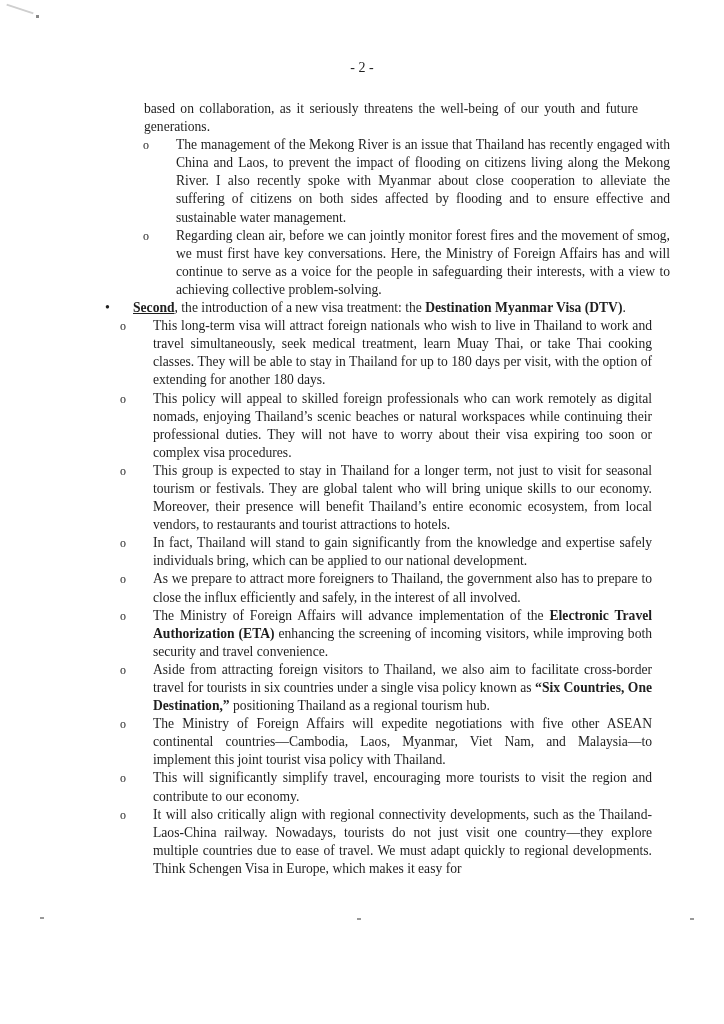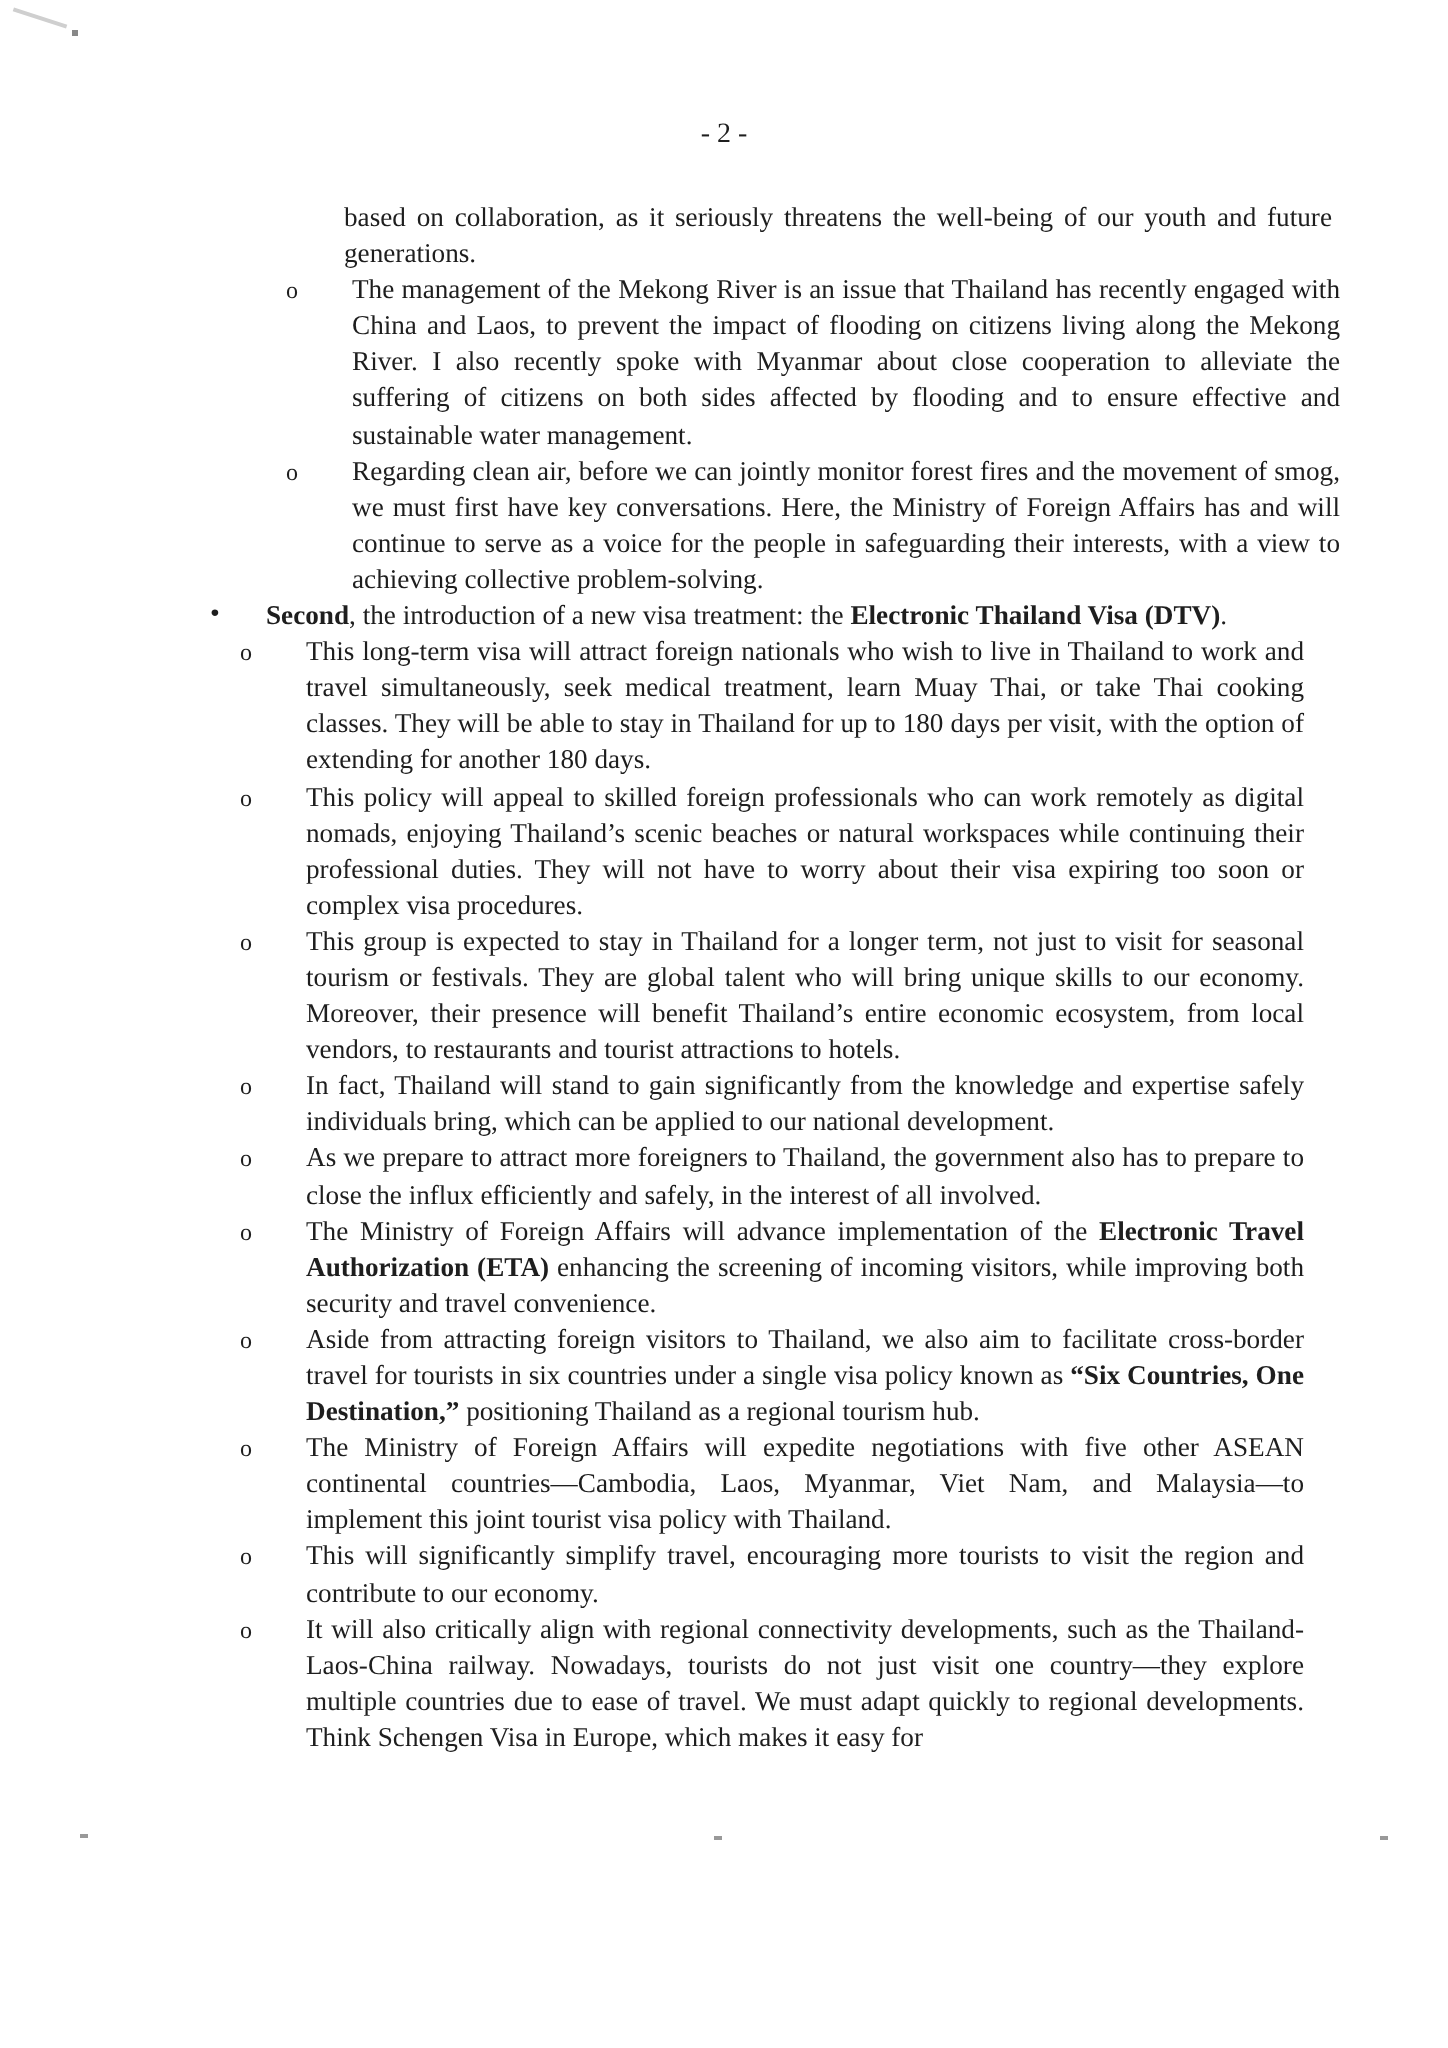--- a/index.html
+++ b/index.html
@@ -3,28 +3,28 @@
 <meta charset="utf-8">
 <style>
   html, body { margin: 0; padding: 0; }
   body {
     width: 724px; height: 1024px; background: #ffffff; position: relative; overflow: hidden;
     font-family: "Liberation Serif", "DejaVu Serif", serif; color: #1e1e1e;
   }
   .page-num { position: absolute; top: 60px; left: 0; width: 724px; text-align: center; font-size: 14px; }
   .content { position: absolute; top: 100px; left: 100px; width: 580px; font-size: 13.6px; line-height: 18.1px; }
   p { margin: 0; text-align: justify; }
-  .cont { margin-left: 72px; width: 494px; }
+  .cont { margin-left: 44px; width: 494px; }
   .sub { position: relative; margin-left: 76px; width: 494px; }
   .sub .b { position: absolute; left: -33px; top: 0; font-size: 12px; }
   .l1 { position: relative; margin-left: 33px; width: 537px; }
   .l1 .b { position: absolute; left: -28px; top: 0; font-size: 14px; }
   .sub2 { position: relative; margin-left: 53px; width: 499px; }
   .sub2 .b { position: absolute; left: -33px; top: 0; font-size: 12px; }
-  .u { font-weight: bold; }
+  .u { text-decoration: underline; font-weight: bold; }
   strong { font-weight: bold; }
   .mark { position: absolute; background: #cfcfcf; }
 </style>
 </head>
 <body>
 
 <div class="mark" style="left:6px;top:8px;width:28px;height:2px;transform:rotate(18deg);"></div>
 <div class="mark" style="left:36px;top:15px;width:3px;height:3px;background:#888;"></div>
 
 <div class="page-num">- 2 -</div>
@@ -37,21 +37,21 @@
     <span class="b">o</span>
     <span>The management of the Mekong River is an issue that Thailand has recently engaged with China and Laos, to prevent the impact of flooding on citizens living along the Mekong River. I also recently spoke with Myanmar about close cooperation to alleviate the suffering of citizens on both sides affected by flooding and to ensure effective and sustainable water management.</span>
   </p>
   <p class="sub">
     <span class="b">o</span>
     <span>Regarding clean air, before we can jointly monitor forest fires and the movement of smog, we must first have key conversations. Here, the Ministry of Foreign Affairs has and will continue to serve as a voice for the people in safeguarding their interests, with a view to achieving collective problem-solving.</span>
   </p>
 
   <p class="l1">
     <span class="b">•</span>
-    <span class="u">Second</span><span>, the introduction of a new visa treatment: the </span><strong>Electronic Thailand Visa (DTV)</strong><span>.</span>
+    <span class="u">Second</span><span>, the introduction of a new visa treatment: the </span><strong>Destination Myanmar Visa (DTV)</strong><span>.</span>
   </p>
 
   <p class="sub2">
     <span class="b">o</span>
     <span>This long-term visa will attract foreign nationals who wish to live in Thailand to work and travel simultaneously, seek medical treatment, learn Muay Thai, or take Thai cooking classes. They will be able to stay in Thailand for up to 180 days per visit, with the option of extending for another 180 days.</span>
   </p>
   <p class="sub2">
     <span class="b">o</span>
     <span>This policy will appeal to skilled foreign professionals who can work remotely as digital nomads, enjoying Thailand’s scenic beaches or natural workspaces while continuing their professional duties. They will not have to worry about their visa expiring too soon or complex visa procedures.</span>
   </p>

